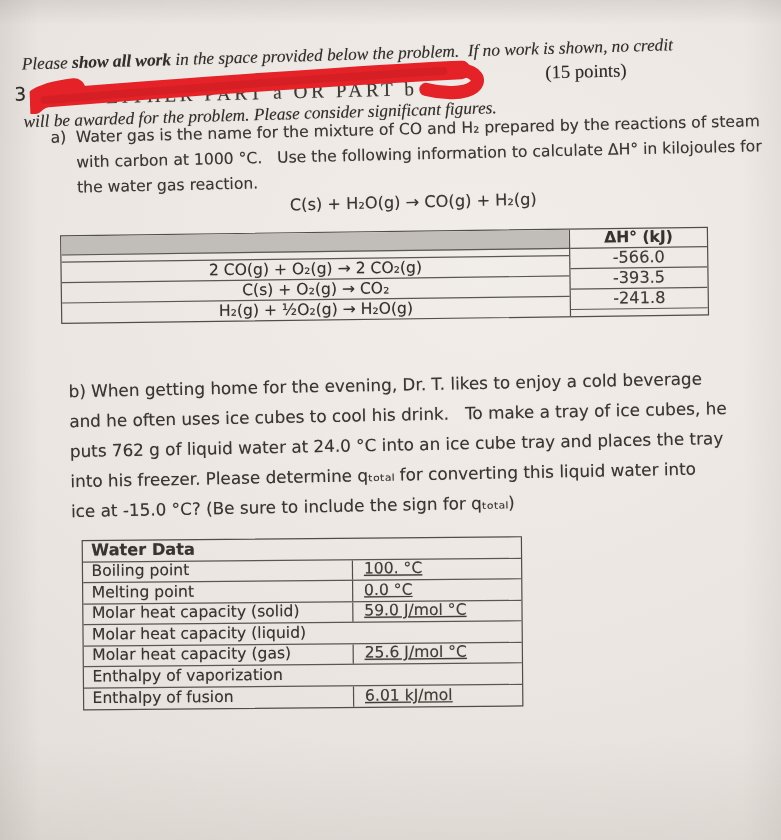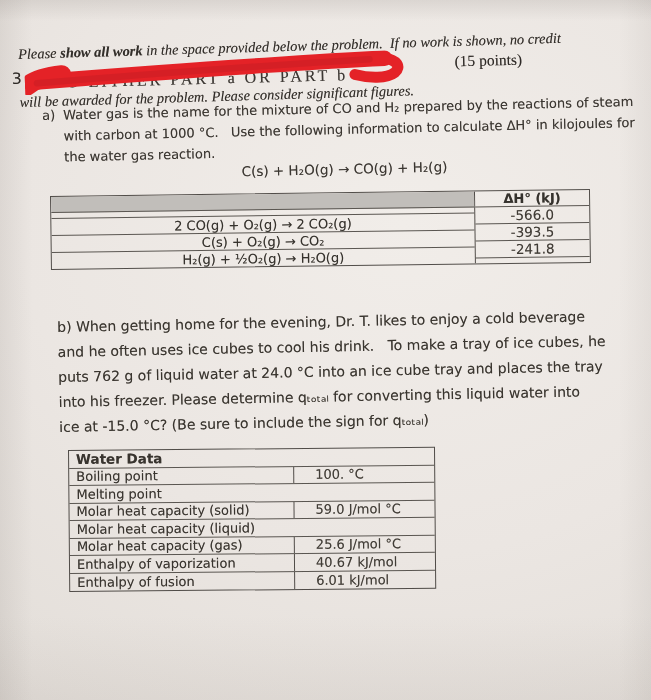--- a/index.html
+++ b/index.html
@@ -68,22 +68,22 @@
   .water-table{position:absolute;left:68px;top:450px;width:367px;height:142px;
     transform:rotate(-0.5deg);transform-origin:left top;
     border:1.6px solid #504c48;box-sizing:border-box;
     display:grid;grid-template-rows:repeat(8,1fr);
     font-size:13px;color:#38342f;}
   .wt-title{font-weight:bold;font-size:13.5px;padding-left:7px;display:flex;align-items:center;
     border-bottom:1px solid #5a5651;}
   .wt-row{display:grid;grid-template-columns:224px 1fr;border-bottom:1px solid #5a5651;}
   .wt-row:last-child{border-bottom:none;}
   .wt-label{padding-left:7px;display:flex;align-items:center;white-space:pre;}
-  .wt-value{padding-left:21px;border-left:1.2px solid #514d49;display:flex;align-items:center;
-    color:#413d37;white-space:pre;}
+  .wt-value{padding-left:9px;border-left:1.2px solid #514d49;display:flex;align-items:center;
+    color:#413d37;white-space:pre;text-decoration:underline;}
 
   .stroke{fill:none;stroke-linecap:round;stroke-linejoin:round;}
 </style>
 </head>
 <body>
 
 <div class="sheet">
 
   <div class="instructions soft">
     <div class="ln"><span>Please </span><span style="font-weight: bold;">show all work</span><span> in the space provided below the problem.  If no work is shown, no credit</span></div>
@@ -136,35 +136,35 @@
   </div>
 
   <div class="water-table soft">
     <div class="wt-title">Water Data</div>
     <div class="wt-row">
       <div class="wt-label">Boiling point</div>
       <div class="wt-value">100. °C</div>
     </div>
     <div class="wt-row">
       <div class="wt-label">Melting point</div>
+      <div class="wt-value">0.0 °C</div>
     </div>
     <div class="wt-row">
       <div class="wt-label">Molar heat capacity (solid)</div>
       <div class="wt-value">59.0 J/mol °C</div>
     </div>
     <div class="wt-row">
       <div class="wt-label">Molar heat capacity (liquid)</div>
     </div>
     <div class="wt-row">
       <div class="wt-label">Molar heat capacity (gas)</div>
       <div class="wt-value">25.6 J/mol °C</div>
     </div>
     <div class="wt-row">
       <div class="wt-label">Enthalpy of vaporization</div>
-      <div class="wt-value">40.67 kJ/mol</div>
     </div>
     <div class="wt-row">
       <div class="wt-label">Enthalpy of fusion</div>
       <div class="wt-value">6.01 kJ/mol</div>
     </div>
   </div>
 
 </div>
 
 </body></html>

